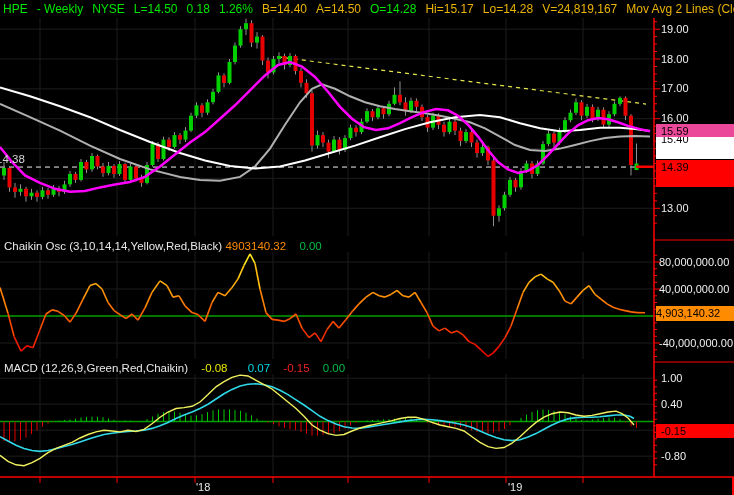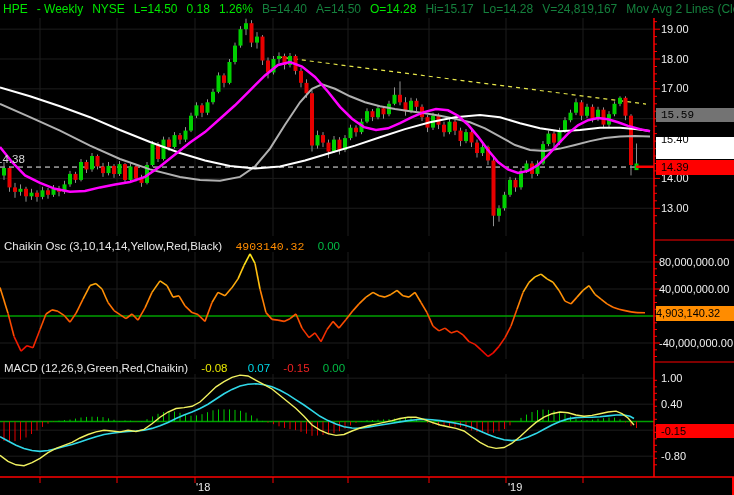--- a/index.html
+++ b/index.html
@@ -2,35 +2,35 @@
 <html><head>
 <meta charset="utf-8">
 <style>
   html,body{margin:0;padding:0;background:#000;}
   #screen{position:relative;width:734px;height:495px;background:#000;overflow:hidden;
           font-family:"Liberation Sans",sans-serif;}
   #chart-svg{position:absolute;left:0;top:0;z-index:1;}
   .txt-layer{position:absolute;left:0;top:0;width:734px;height:495px;z-index:2;pointer-events:none;}
   #header-bar{position:absolute;left:0;top:0;width:734px;height:17px;background:#000;z-index:5;
               display:flex;align-items:center;gap:9px;padding-left:3px;font-size:12px;white-space:nowrap;}
-  .c-green{color:#00e600;} .c-white{color:#15803d;text-align:center;}
+  .c-green{color:#00e600;} .c-white{color:#eab308;text-align:center;}
   .hdr-caret{position:absolute;left:718px;top:2px;width:2px;height:14px;background:#ff0000;}
   .pane-title{position:absolute;font-size:11.5px;color:#e8e8e8;white-space:nowrap;z-index:3;}
-  .pane-title .v-orange{color:#ff8c00;margin-left:10px;font-family:Liberation Mono, monospace;}
+  .pane-title .v-orange{color:#ff8c00;}
   .pane-title .v-green{color:#00bb44;margin-left:10px;}
   .pane-title .v-yellow{color:#e8e800;margin-left:10px;}
   .pane-title .v-cyan{color:#00d8e8;margin-left:17px;}
   .pane-title .v-red{color:#ee2222;margin-left:10px;}
   .axis-label{position:absolute;color:#f0f0f0;font-size:11px;z-index:2;}
   .badge{position:absolute;left:656px;width:78px;color:#000;font-size:11px;z-index:4;
          padding-left:5px;box-sizing:border-box;overflow:hidden;}
-  #badge-ma1{top:108px;height:14px;line-height:14px;background:#737373;font-family:Liberation Mono, monospace;}
+  #badge-ma1{top:124px;height:14px;line-height:14px;background:#ec4899;}
   #badge-ma2{top:137px;height:22px;background:#ffffff;}
   #badge-ma2 span{display:block;margin-top:-5px;line-height:14px;}
-  #badge-last{top:160px;height:15px;line-height:15px;background:#ff0000;}
+  #badge-last{top:160px;height:27px;line-height:15px;background:#ff0000;}
   #badge-chk{top:306px;height:15px;line-height:15px;background:#ff8c00;padding-left:0;}
   #badge-macd{top:424px;height:14px;line-height:14px;background:#ff0000;}
   #level-label{position:absolute;left:-4px;top:153px;color:#d8d8d8;font-size:11.5px;z-index:2;}
   .x-year{position:absolute;top:481px;color:#e8e8e8;font-size:11px;z-index:2;}
   .edge-red{position:absolute;background:#ff0000;z-index:2;}
 </style>
 </head>
 <body>
 
 <div id="screen">

